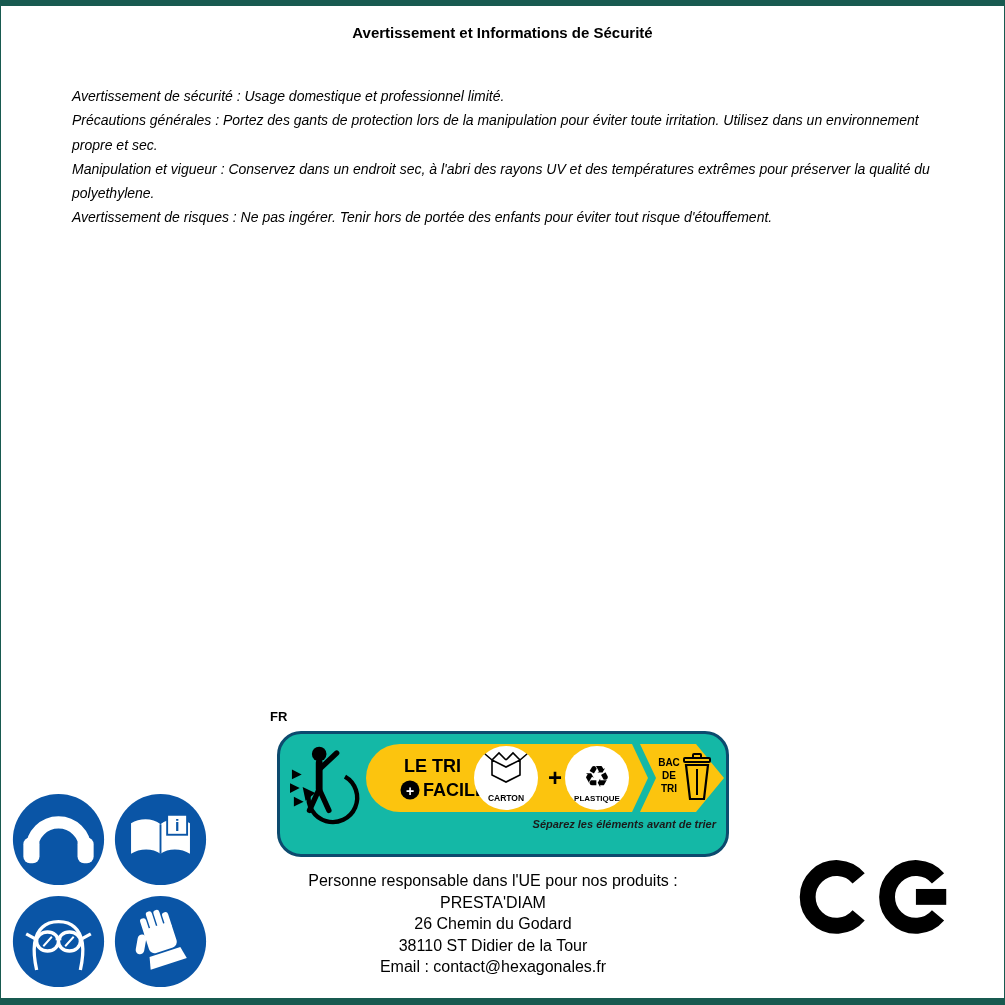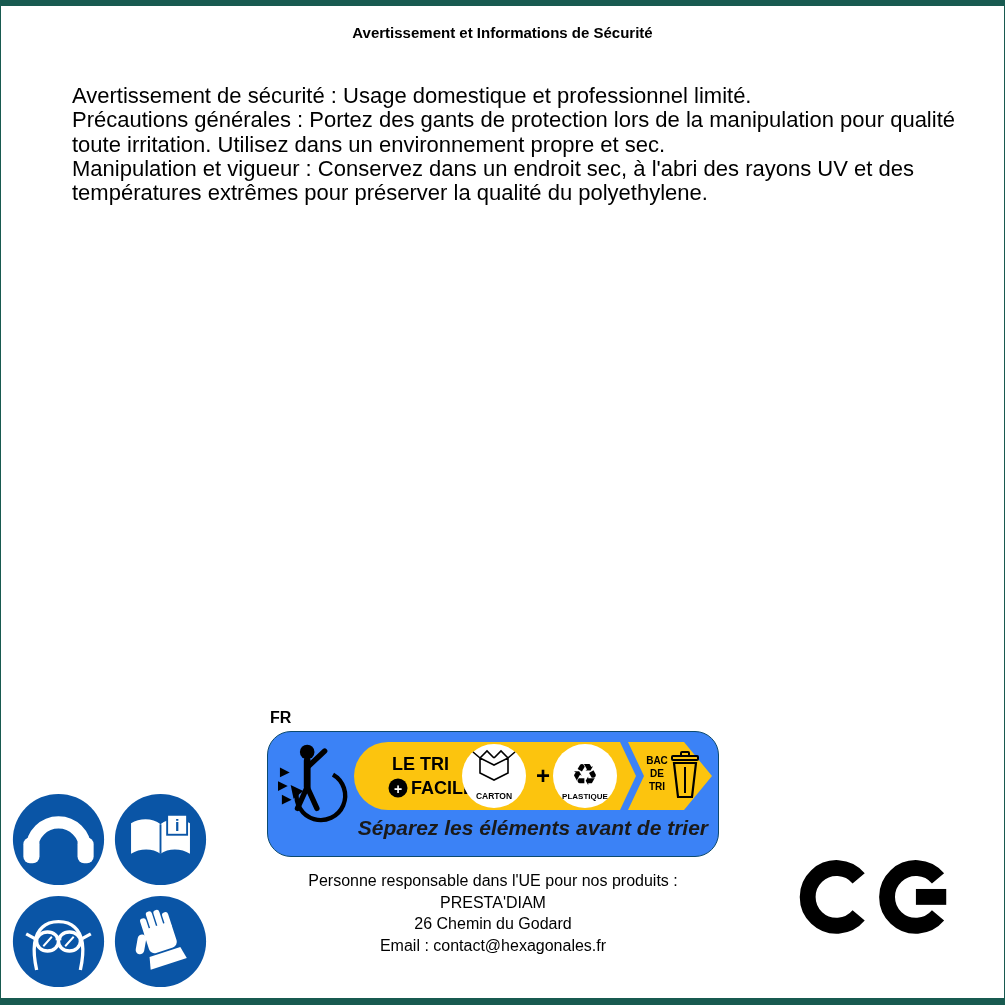--- a/index.html
+++ b/index.html
@@ -16,41 +16,41 @@
   }
   .frame-top   { position:absolute; top:0; left:0; right:0; height:6px; background:#185a50; }
   .frame-bottom{ position:absolute; bottom:0; left:0; right:0; height:7px; background:#185a50; }
 
   .title {
     position:absolute; top:24px; left:0; width:100%;
     text-align:center; font-size:15px; font-weight:bold;
   }
 
   .body-text { position:absolute; left:71px; top:84px; width:884px; }
-  .body-text p { font-size:22px; line-height:24.3px; }
+  .body-text p { font-size:14px; line-height:24.3px;font-style:italic; }
 
   
   .pictos {
     position:absolute; left:10px; top:792px;
     display:grid; grid-template-columns:95px 95px; gap:7px;
   }
   .pictos svg { display:block; }
 
   
-  .fr-label { position:absolute; left:269px; top:709px; font-size:16px; font-weight:bold; }
+  .fr-label { position:absolute; left:269px; top:709px; font-size:13px; font-weight:bold; }
   .tri-box {
-    position:absolute; left:266px; top:731px; width:452px; height:126px;
-    background:#3b82f6; border:1px solid #0c4a6e; border-radius:24px;
+    position:absolute; left:276px; top:731px; width:452px; height:126px;
+    background:#14b8a6; border:3px solid #0c4a6e; border-radius:24px;
   }
   .triman-svg { position:absolute; left:10px; top:8px; }
   .band-svg   { position:absolute; left:86px; top:9px; }
   svg text { font-family:"Liberation Sans", sans-serif; }
   .tagline {
     position:absolute; right:10px; top:84px;
-    font-size:21px; font-weight:bold; font-style:italic; color:#1a1a1a;
+    font-size:11px; font-weight:bold; font-style:italic; color:#1a1a1a;
     white-space:nowrap;
   }
 
   
   .company {
     position:absolute; left:262px; top:870px; width:460px;
     text-align:center; font-size:16px; font-weight:normal; line-height:21.5px;
   }
 
   
@@ -60,22 +60,23 @@
 <body>
 
 <div class="page">
   <div class="frame-top"></div>
   <div class="frame-bottom"></div>
 
   <h1 class="title">Avertissement et Informations de Sécurité</h1>
 
   <div class="body-text">
     <p>Avertissement de sécurité : Usage domestique et professionnel limité.</p>
-    <p>Précautions générales : Portez des gants de protection lors de la manipulation pour qualité toute irritation. Utilisez dans un environnement propre et sec.</p>
+    <p>Précautions générales : Portez des gants de protection lors de la manipulation pour éviter toute irritation. Utilisez dans un environnement propre et sec.</p>
     <p>Manipulation et vigueur : Conservez dans un endroit sec, à l'abri des rayons UV et des températures extrêmes pour préserver la qualité du polyethylene.</p>
+    <p>Avertissement de risques : Ne pas ingérer. Tenir hors de portée des enfants pour éviter tout risque d'étouffement.</p>
   </div>
 
   <div class="pictos">
 
     <svg width="95" height="95" viewBox="0 0 100 100">
       <circle cx="50" cy="50" r="48" fill="#0a55a6"></circle>
       <path d="M22 60 A 28 28 0 1 1 78 60" stroke="#fff" stroke-width="13" fill="none"></path>
       <rect x="13" y="48" width="17" height="27" rx="7" fill="#fff"></rect>
       <rect x="70" y="48" width="17" height="27" rx="7" fill="#fff"></rect>
     </svg>
@@ -163,20 +164,21 @@
       </g>
     </svg>
 
     <div class="tagline">Séparez les éléments avant de trier</div>
   </div>
 
   <div class="company">
     <div>Personne responsable dans l'UE pour nos produits :</div>
     <div>PRESTA'DIAM</div>
     <div>26 Chemin du Godard</div>
+    <div>38110 ST Didier de la Tour</div>
     <div>Email : contact@hexagonales.fr</div>
   </div>
 
   <svg class="ce-svg" viewBox="0 0 230 130" role="img" aria-label="CE">
     <path d="M 82.64 39.28 A 40 40 0 1 0 82.64 90.72" stroke="#000" stroke-width="22" fill="none"></path>
     <path d="M 192.64 39.28 A 40 40 0 1 0 192.64 90.72" stroke="#000" stroke-width="22" fill="none"></path>
     <path d="M 162 65 L 204 65" stroke="#000" stroke-width="22" fill="none"></path>
   </svg>
 </div>
 

